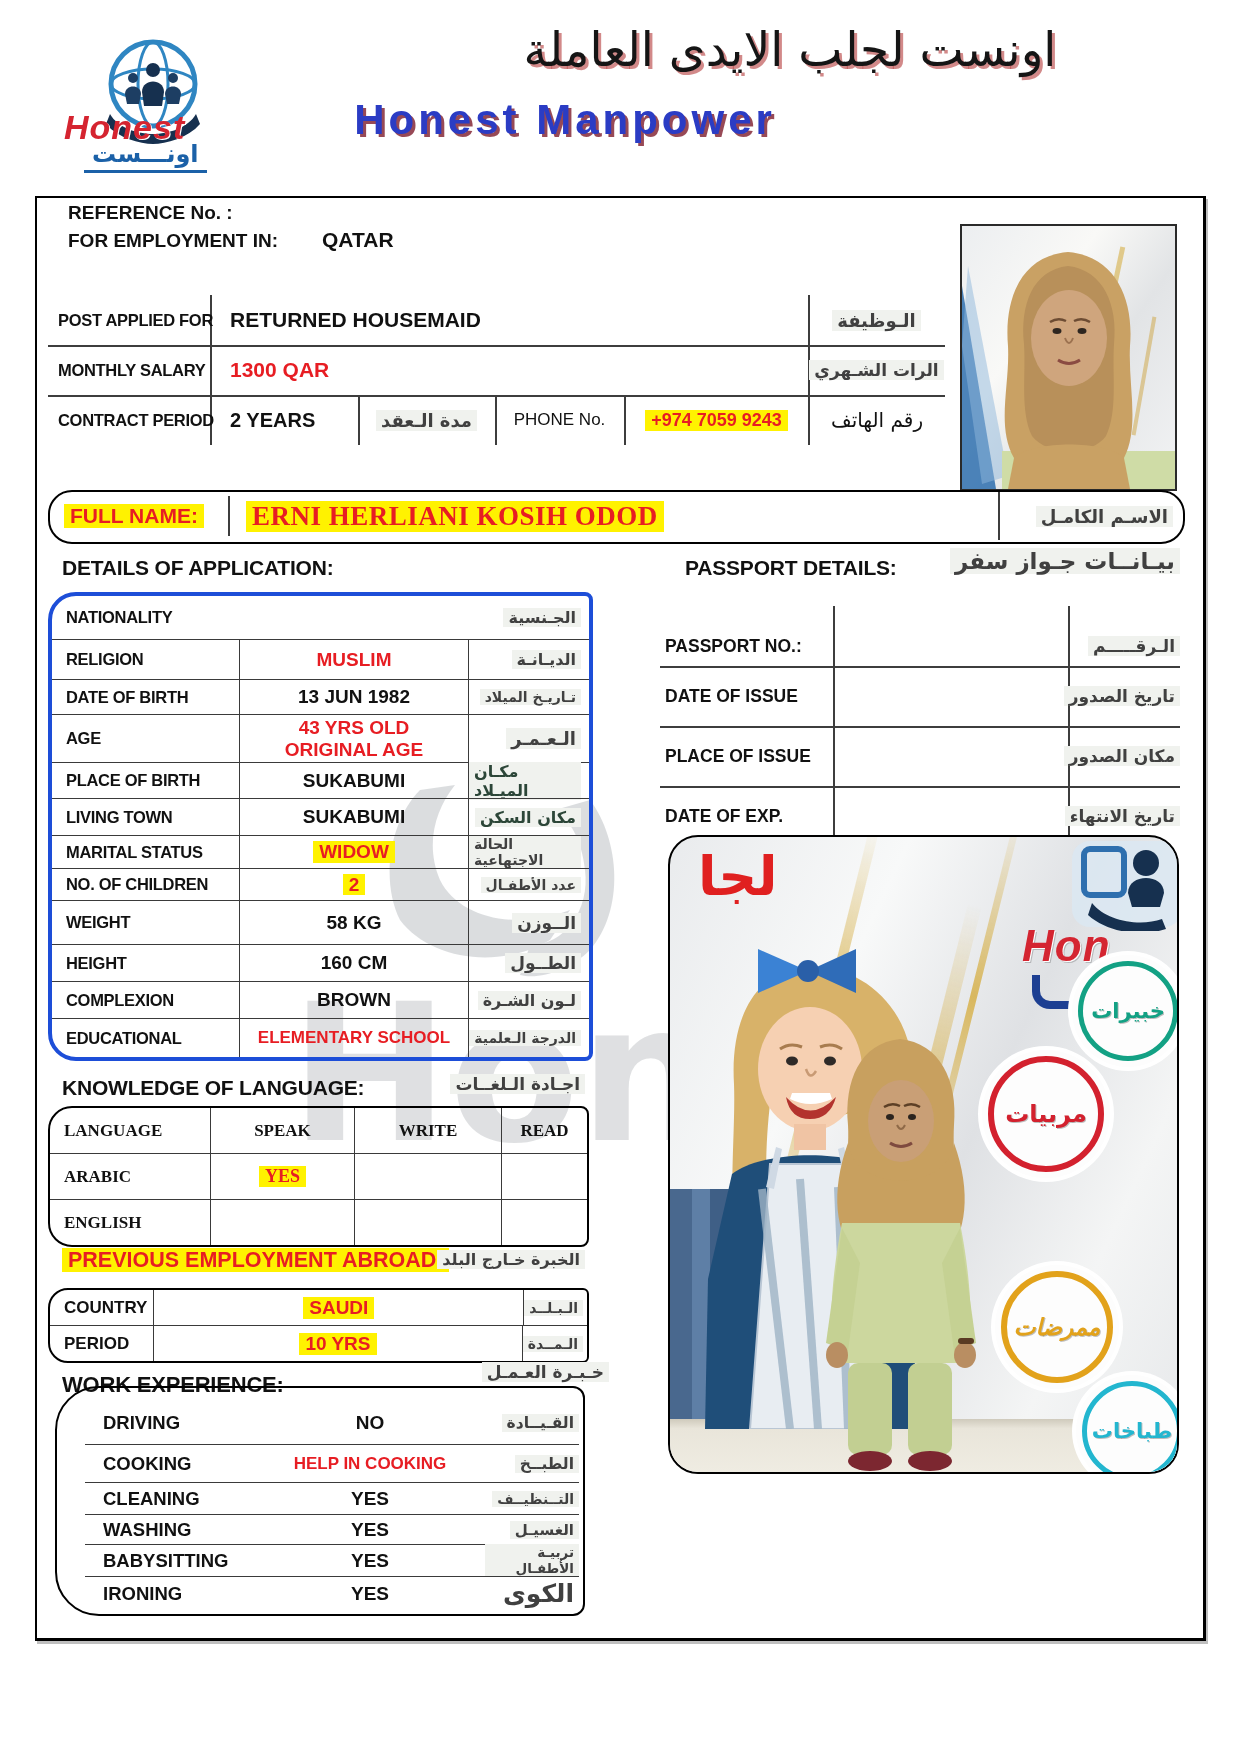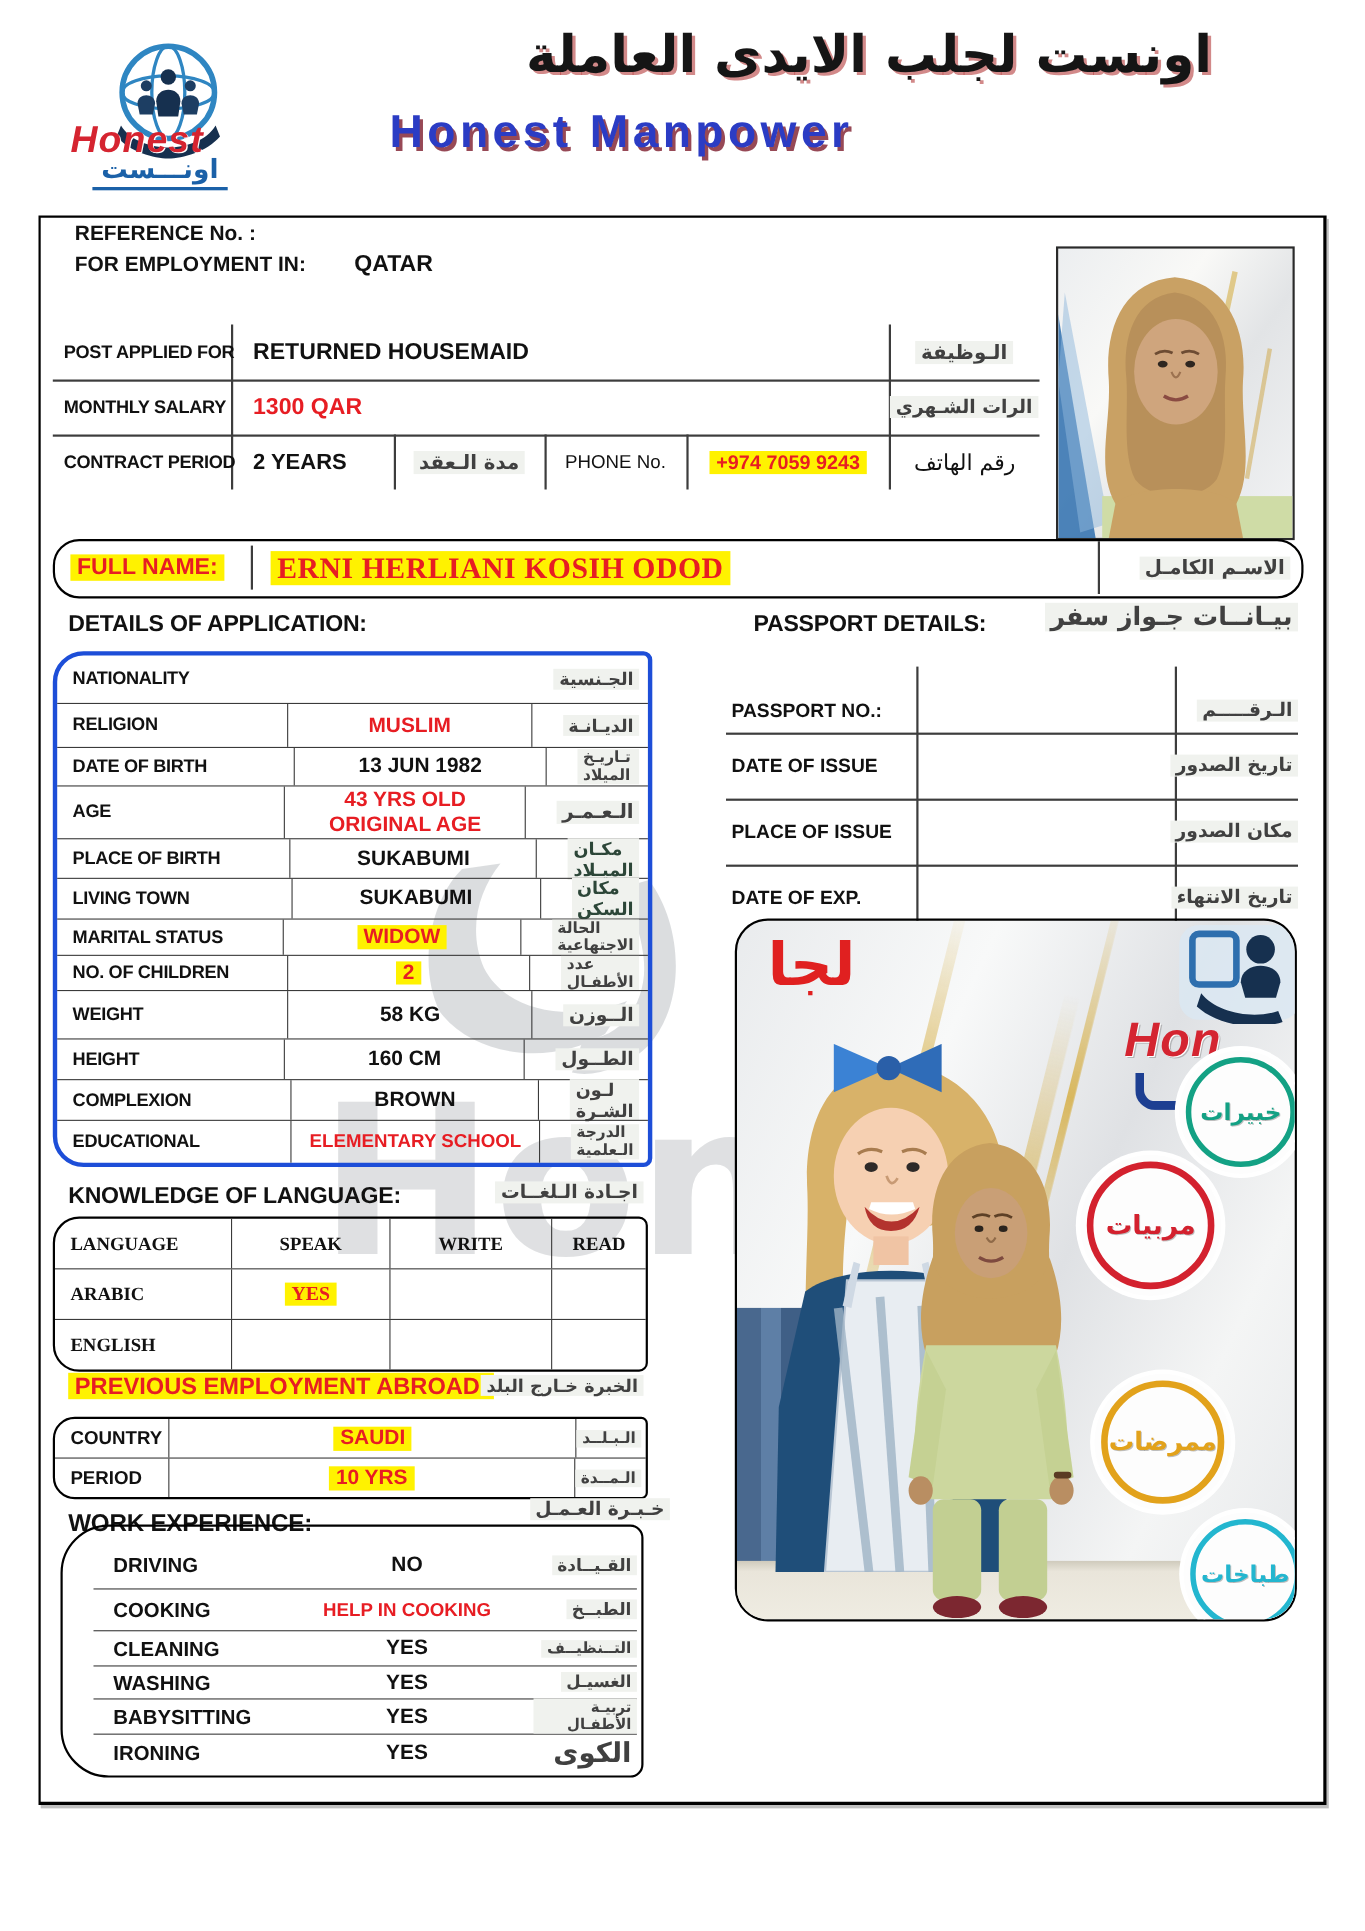--- a/index.html
+++ b/index.html
@@ -11,42 +11,42 @@
   .hl{background:#fff200;padding:0 6px;}
   .ar{font-family:"DejaVu Sans",sans-serif;}
   .gar{color:#404040;font-weight:700;font-family:"DejaVu Sans",sans-serif;
        background:#f0f2ee;padding:0 5px;display:inline-block;}
   .gar.dark{color:#2c4638;}
   .hline{position:absolute;background:#3d3d3d;height:2px;}
   .vline{position:absolute;background:#3d3d3d;width:2px;}
   .cell{position:absolute;display:flex;align-items:center;}
   .center{justify-content:center;text-align:center;}
   
-  .title-ar{left:420px;top:22px;width:740px;text-align:center;font-size:47px;font-weight:700;
+  .title-ar{left:420px;top:22px;width:740px;text-align:center;font-size:47px;font-weight:400;
             color:#151515;text-shadow:3px 3px 0 rgba(186,74,74,.65);font-family:"DejaVu Sans",sans-serif;}
   .title-en{left:240px;top:96px;width:650px;text-align:center;font-size:42px;font-weight:700;
             color:#2b3cc4;letter-spacing:4px;text-shadow:3px 3px 0 rgba(125,28,44,.8);}
   
   .main-border{left:35px;top:196px;width:1166px;height:1440px;border:2px solid #000;
                border-right-width:3px;border-bottom-width:3px;box-shadow:2px 3px 0 rgba(0,0,0,.25);}
   .ref{font-size:19px;font-weight:700;}
   
   .ttable{left:48px;top:295px;width:897px;height:150px;}
   .lab{font-size:16.5px;font-weight:700;letter-spacing:-0.3px;}
   .val{font-size:20px;font-weight:700;}
   
   .fullname{left:48px;top:490px;width:1133px;height:50px;border:2px solid #000;border-radius:24px;}
   .fn-label{font-size:21px;font-weight:700;}
   .fn-value{font-family:"Liberation Serif",serif;font-size:27px;font-weight:700;letter-spacing:.5px;}
   .sec-head{font-size:21px;font-weight:700;letter-spacing:-0.2px;}
   
   .dtable{left:48px;top:592px;width:537px;border:4px solid #1d4ed8;border-radius:28px 8px 8px 28px;
           display:flex;flex-direction:column;background:transparent;}
   .drow{display:flex;align-items:stretch;}
-  .drow + .drow{border-top:1.5px solid #3a3a3a;gap:28px;}
+  .drow + .drow{border-top:1.5px solid #3a3a3a;}
   .dc1{width:187px;display:flex;align-items:center;padding-left:14px;box-sizing:border-box;
        font-size:16.5px;font-weight:700;letter-spacing:-0.3px;}
   .dc2{width:230px;display:flex;align-items:center;justify-content:center;text-align:center;
        border-left:1.5px solid #3a3a3a;border-right:1.5px solid #3a3a3a;box-sizing:border-box;
        font-size:19px;font-weight:700;line-height:1.12;}
   .dc3{flex:1;display:flex;align-items:center;justify-content:flex-end;padding-right:8px;
        box-sizing:border-box;font-size:16px;}
   
   .ptable{left:640px;top:606px;width:540px;height:240px;}
   .prow{position:absolute;left:0;width:540px;height:60px;display:flex;align-items:center;}
@@ -494,21 +494,21 @@
     </div>
 
     <div class="badge" style="left:402px;top:118px;width:112px;height:112px;">
       <div class="ring" style="border:5px solid #13a184;"></div>
       <span style="color:#13a184;">خبيرات</span>
     </div>
     <div class="badge" style="left:312px;top:213px;width:128px;height:128px;">
       <div class="ring" style="border:6px solid #d3212e;"></div>
       <span style="color:#d3212e;font-size:24px;">مربيات</span>
     </div>
-    <div class="badge" style="left:325px;top:412px;width:124px;height:124px;">
+    <div class="badge" style="left:325px;top:428px;width:124px;height:124px;font-style:italic;">
       <div class="ring" style="border:6px solid #e2a21b;"></div>
       <span style="color:#e2a21b;font-size:23px;">ممرضات</span>
     </div>
     <div class="badge" style="left:406px;top:538px;width:112px;height:112px;">
       <div class="ring" style="border:5px solid #23b6cf;"></div>
       <span style="color:#23b6cf;">طباخات</span>
     </div>
   </div>
 
 </div>

